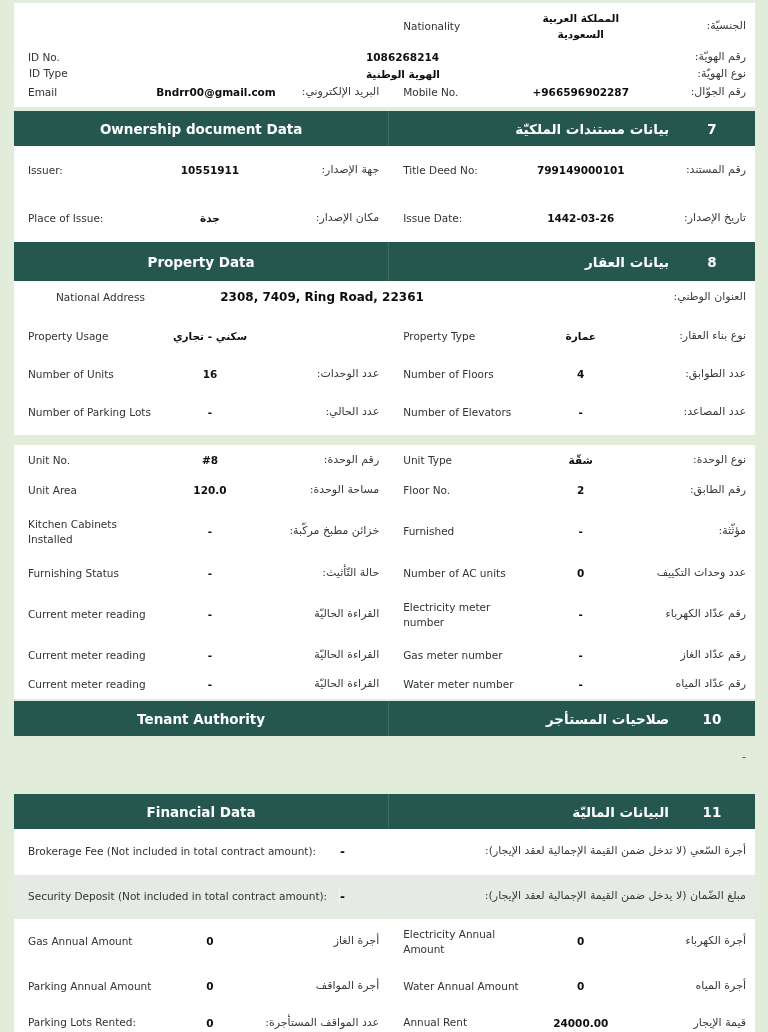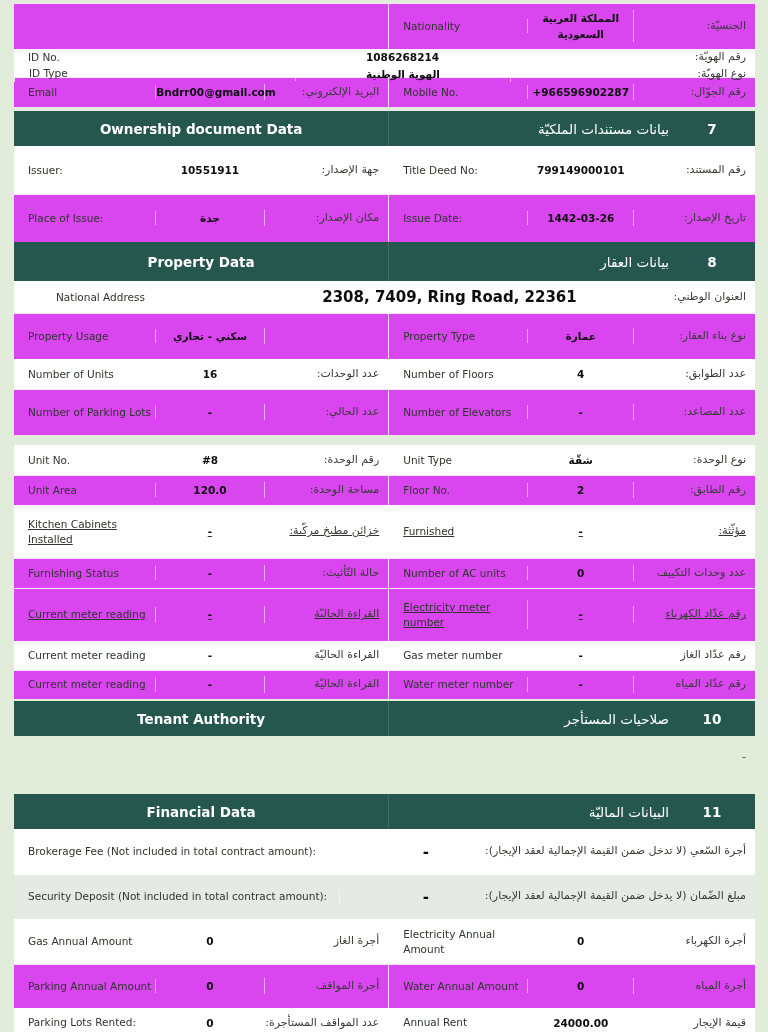--- a/index.html
+++ b/index.html
@@ -5,48 +5,48 @@
   html,body{margin:0;padding:0;}
   body{
     width:768px;height:1032px;overflow:hidden;
     background:#e2ecda;
     font-family:"DejaVu Sans",sans-serif;
     color:#2f352f;
   }
   .page{box-sizing:border-box;width:768px;padding:3px 13px 0 14px;}
   
   .r{display:flex;align-items:stretch;background:#ffffff;}
-  .r.g{background:#d946ef;box-shadow:inset 0 1px 0 rgba(255,255,255,.85);}
+  .r.g{background:#ffffff;box-shadow:inset 0 1px 0 rgba(255,255,255,.85);}
   .half{flex:0 0 50.5%;display:flex;align-items:center;box-sizing:border-box;min-width:0;}
   .half.rh{flex:1 1 auto;border-left:1px solid rgba(252,253,251,.8);}
   .cell{box-sizing:border-box;min-width:0;}
   .enl{flex:0 0 38%;padding-left:14px;font-size:10.5px;line-height:1.4;color:#2f352f;border-right:1px solid rgba(255,255,255,.55);}
   .val{flex:0 0 29%;text-align:center;font-size:10.5px;font-weight:bold;color:#0e0e0e;line-height:1.55;border-right:1px solid rgba(255,255,255,.55);}
   .arl{flex:1 1 auto;text-align:right;padding-right:9px;font-size:11px;line-height:1.5;color:#363c36;}
   
   .hdr{display:flex;align-items:stretch;background:#26574e;color:#ffffff;}
   .hdr .half{justify-content:center;}
   .hdr .half.rh{border-left:1px solid rgba(255,255,255,.12);justify-content:flex-end;}
   .hdr-en{font-size:13.5px;font-weight:bold;}
-  .hdr-ar{font-size:13.5px;font-weight:normal;text-align:right;}
+  .hdr-ar{font-size:13.5px;font-weight:bold;text-align:right;}
   .hdr-num{flex:0 0 86px;text-align:center;font-size:13.5px;font-weight:bold;}
   
   .full{display:flex;align-items:center;background:#ffffff;}
   .full.g{background:#e6eae4;box-shadow:inset 0 1px 0 rgba(255,255,255,.85);}
   .full .enl{flex:0 0 44%;}
-  .full .fval{flex:1 1 auto;text-align:right;font-size:15px;font-weight:bold;color:#0e0e0e;}
+  .full .fval{flex:1 1 auto;text-align:left;font-size:12px;font-weight:bold;color:#0e0e0e;}
   .full .arl{flex:0 0 44%;}
   .full.addr .enl{flex:0 0 25%;}
   .full.addr .arl{flex:0 0 25%;}
   
   .authgap{display:flex;justify-content:flex-end;align-items:flex-start;padding:14px 9px 0 0;font-size:11px;color:#3a403a;}
   .gap4{height:4px;} .gap10{height:10px;} .gap2{height:2px;}
   
   .h28{height:28px;flex-direction:column;} .h29{height:29px;} .h30{height:30px;} .h31{height:48px;justify-content:flex-end;}
-  .h32{height:32px;padding-left:28px;} .h34{height:39px;} .h35{height:35px;} .h43{height:53px;text-decoration:underline;}
+  .h32{height:32px;padding-left:28px;} .h34{height:39px;} .h35{height:35px;} .h43{height:53px;}
   .h44{height:44px;} .h45{height:45px;} .h46{height:46px;} .h54{height:54px;}
   .top .half{align-items:flex-start;padding-top:7px;}
 </style>
 </head>
 <body>
 
 <div class="page">
 
   <div class="r g h46">
     <div class="half">

